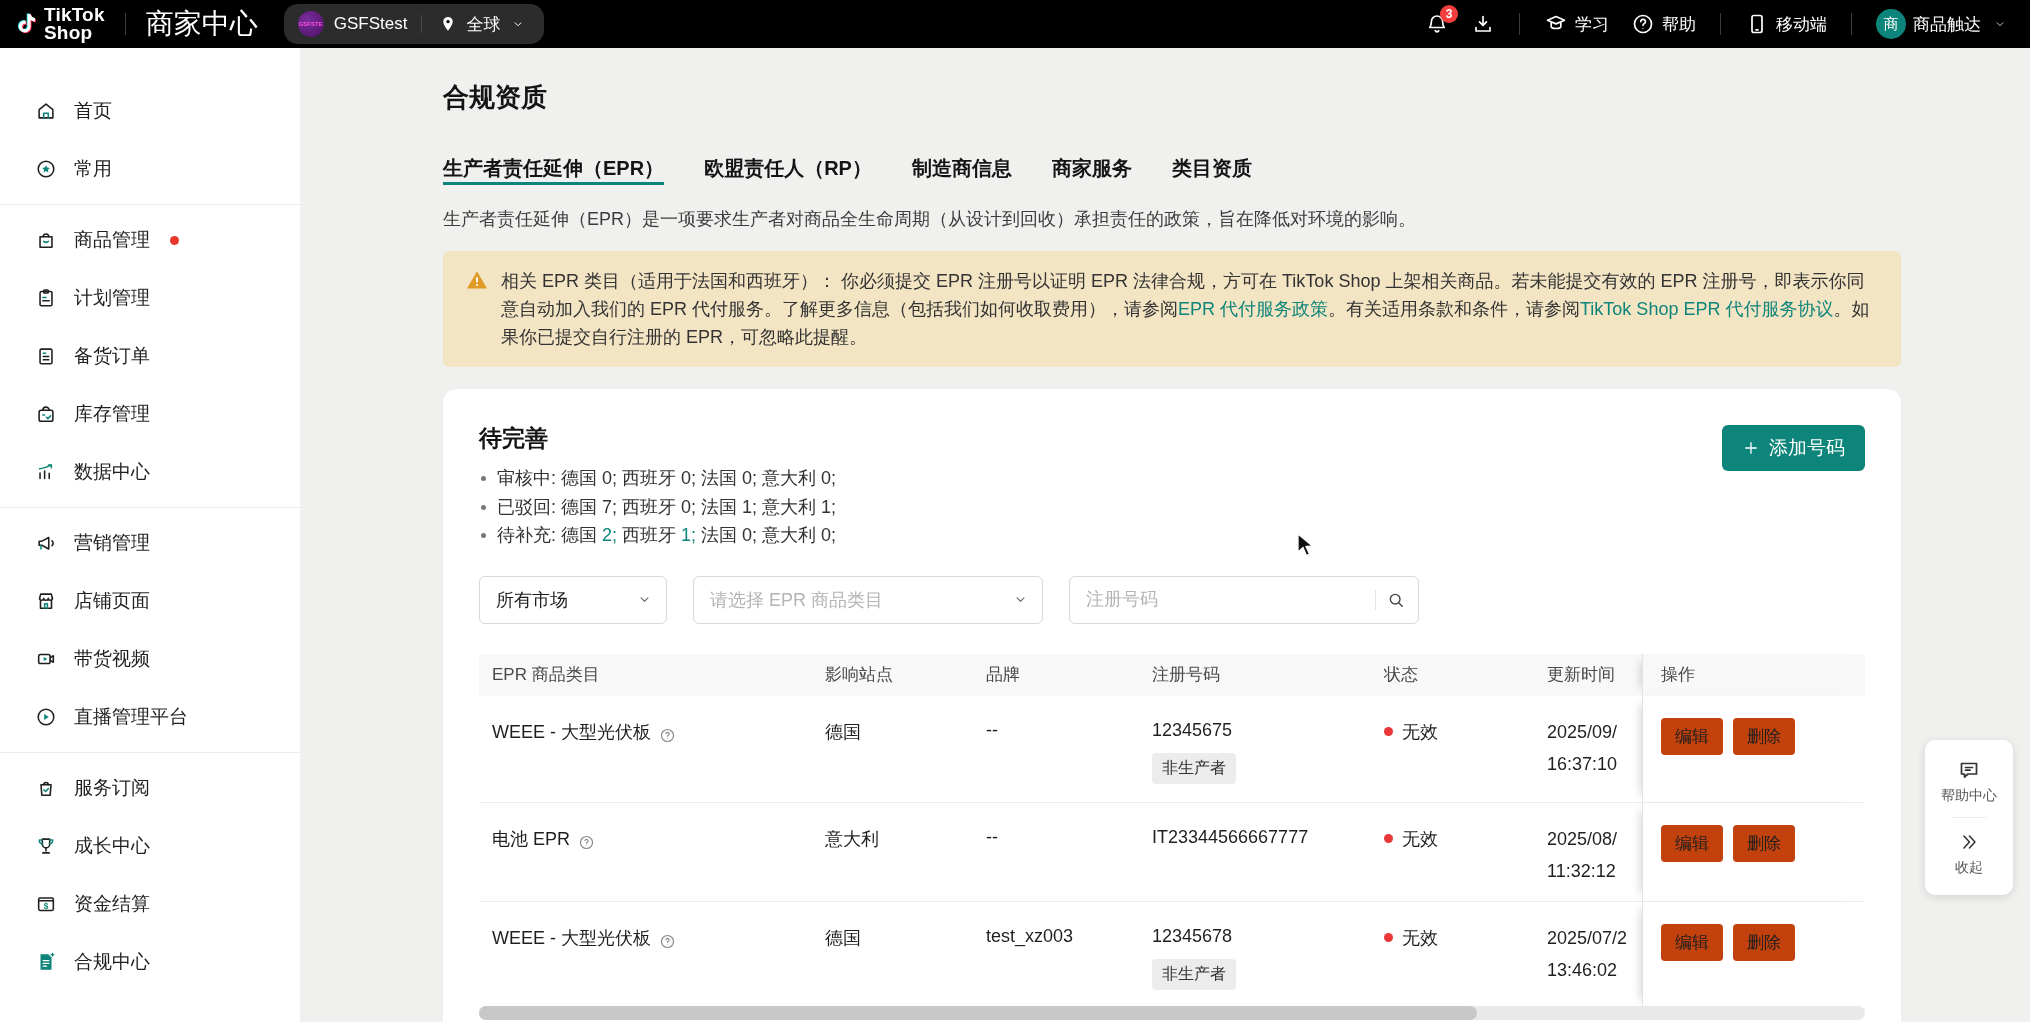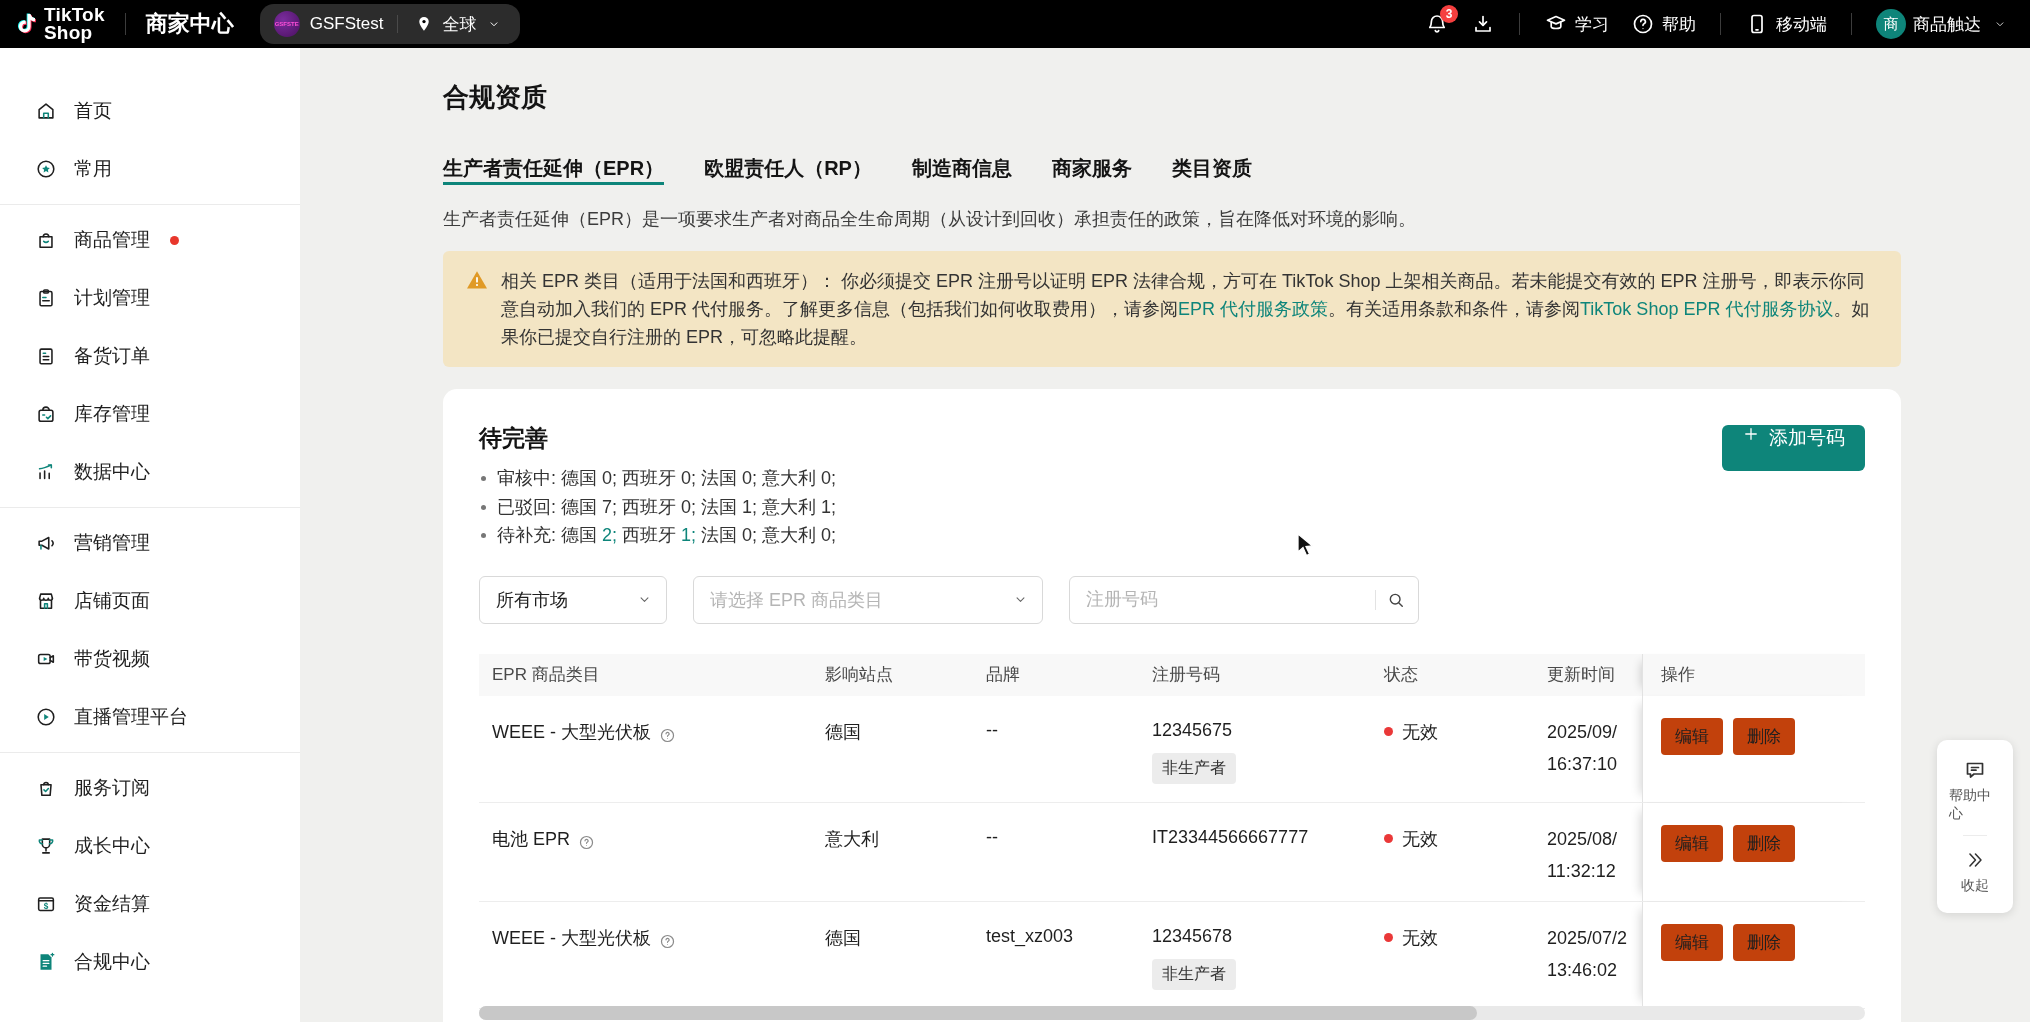--- a/index.html
+++ b/index.html
@@ -5,21 +5,21 @@
   * { margin:0; padding:0; box-sizing:border-box; }
   html,body { width:2030px; height:1022px; overflow:hidden; }
   body { font-family:"Liberation Sans","DejaVu Sans",sans-serif; background:#f0f0ee; position:relative; color:#1f1f1f; }
 
   
   .topbar { position:absolute; top:0; left:0; right:0; height:48px; background:#000; display:flex; align-items:center; color:#fff; z-index:30; }
   .tb-left { display:flex; align-items:center; padding-left:14px; }
   .logo { display:flex; align-items:center; gap:6px; }
   .logo-txt { font-weight:bold; font-size:19px; line-height:18px; letter-spacing:.2px; }
   .tb-divider { width:1px; height:22px; background:#3c3c3c; margin:0 20px; }
-  .app-title { font-size:22px; font-weight:700; }
+  .app-title { font-size:28px; font-weight:400; }
   .store-pill { margin-left:26px; background:#2c2c2c; border-radius:14px; height:40px; display:flex; align-items:center; gap:10px; padding:0 14px; cursor:default; }
   .store-avatar { width:26px; height:26px; border-radius:50%; background:radial-gradient(circle at 35% 35%, #7b2d9e, #4a1060); color:#ff4fd8; font-size:6px; font-weight:bold; display:flex; align-items:center; justify-content:center; }
   .store-name { font-size:17px; }
   .pill-div { width:1px; height:18px; background:#4a4a4a; margin:0 4px; }
   .region { display:flex; align-items:center; gap:6px; font-size:17px; }
   .tb-right { position:absolute; right:0; top:0; height:48px; display:flex; align-items:center; gap:22px; padding-right:18px; }
   .tb-icon { position:relative; display:flex; align-items:center; cursor:pointer; }
   .badge { position:absolute; top:-7px; right:-9px; min-width:18px; height:18px; border-radius:9px; background:#f53f3f; color:#fff; font-size:12px; font-weight:bold; display:flex; align-items:center; justify-content:center; padding:0 4px; }
   .tb-item { display:flex; align-items:center; gap:7px; font-size:17px; cursor:pointer; }
   .acct-avatar { width:30px; height:30px; border-radius:50%; background:#0e857a; color:#fff; font-size:15px; display:flex; align-items:center; justify-content:center; }
@@ -43,21 +43,21 @@
   .banner { margin-top:20px; background:#f3e5c4; border-radius:6px; padding:16px 24px 16px 58px; position:relative; font-size:18px; line-height:28px; color:#333; }
   .banner .warn { position:absolute; left:22px; top:17px; }
   .banner .blink { color:#0e857a; cursor:pointer; }
 
   .card { margin-top:22px; background:#fff; border-radius:14px; padding:34px 36px; position:relative; min-height:660px; }
   .panel-heading { font-size:23px; font-weight:bold; color:#141414; }
   .bullets { margin-top:10px; list-style:none; }
   .bullets li { position:relative; padding-left:18px; font-size:18px; line-height:28.5px; color:#333; }
   .bullets li::before { content:""; position:absolute; left:2px; top:12px; width:5px; height:5px; border-radius:50%; background:#777; }
   .bullets .blink { color:#0e857a; cursor:pointer; }
-  .add-btn { position:absolute; right:36px; top:36px; height:46px; background:#0e857a; border:none; border-radius:6px; color:#fff; font-size:19px; padding:0 20px; display:flex; gap:9px; cursor:pointer; font-family:inherit; }
+  .add-btn { position:absolute; right:36px; top:36px; height:46px; background:#0e857a; border:none; border-radius:6px; color:#fff; font-size:19px; padding:0 20px; display:flex; align-items:center; gap:9px; cursor:pointer; font-family:inherit; }
 
   .filters { display:flex; gap:26px; margin-top:26px; }
   .sel { height:48px; background:#fff; border:1px solid #d9d9d9; border-radius:6px; display:flex; align-items:center; justify-content:space-between; padding:0 14px 0 16px; font-size:18px; cursor:pointer; }
   .sel .val { color:#1f1f1f; }
   .sel .ph, .inp input::placeholder { color:#b5b5b5; }
   .sel.market { width:188px; }
   .sel.cat { width:350px; }
   .inp { width:350px; height:48px; border:1px solid #d9d9d9; border-radius:6px; background:#fff; display:flex; align-items:center; padding:0 12px 0 16px; }
   .inp input { flex:1; border:none; outline:none; font-size:18px; font-family:inherit; color:#1f1f1f; background:transparent; }
   .inp .vline { width:1px; height:20px; background:#e3e3e3; margin-right:10px; }
@@ -78,21 +78,21 @@
   .sdot { width:9px; height:9px; border-radius:50%; background:#ea3838; }
   .time-cell div { line-height:24px; }
   .time-cell div + div { margin-top:8px; }
   .op-btn { height:37px; padding:0 14px; background:#c2410c; border:none; border-radius:4px; font-size:17px; color:#1f1f1f; cursor:pointer; font-family:inherit; margin-right:10px; }
 
   
   .hscroll { position:absolute; left:179px; top:958px; width:1386px; height:14px; background:#e9e9e9; border-radius:7px; z-index:20; }
   .hthumb { position:absolute; left:0; top:0; height:14px; width:72%; background:#c8c8c8; border-radius:7px; cursor:pointer; }
 
   
-  .float-widget { position:absolute; top:740px; right:17px; width:76px; background:#fff; border-radius:10px; box-shadow:0 2px 10px rgba(0,0,0,.12); z-index:40; padding:6px 12px; }
+  .float-widget { position:absolute; top:740px; right:17px; width:88px; background:#fff; border-radius:10px; box-shadow:0 2px 10px rgba(0,0,0,.12); z-index:40; padding:6px 12px; }
   .fw-item { display:flex; flex-direction:column; align-items:center; gap:5px; padding:12px 0; cursor:pointer; color:#555; font-size:14px; }
   .fw-div { height:1px; background:#ececec; margin:0 14px; }
 
   .cursor { position:absolute; left:1296px; top:533px; z-index:50; pointer-events:none; }
 </style>
 </head>
 <body>
 
 <div class="topbar">
   <div class="tb-left">

